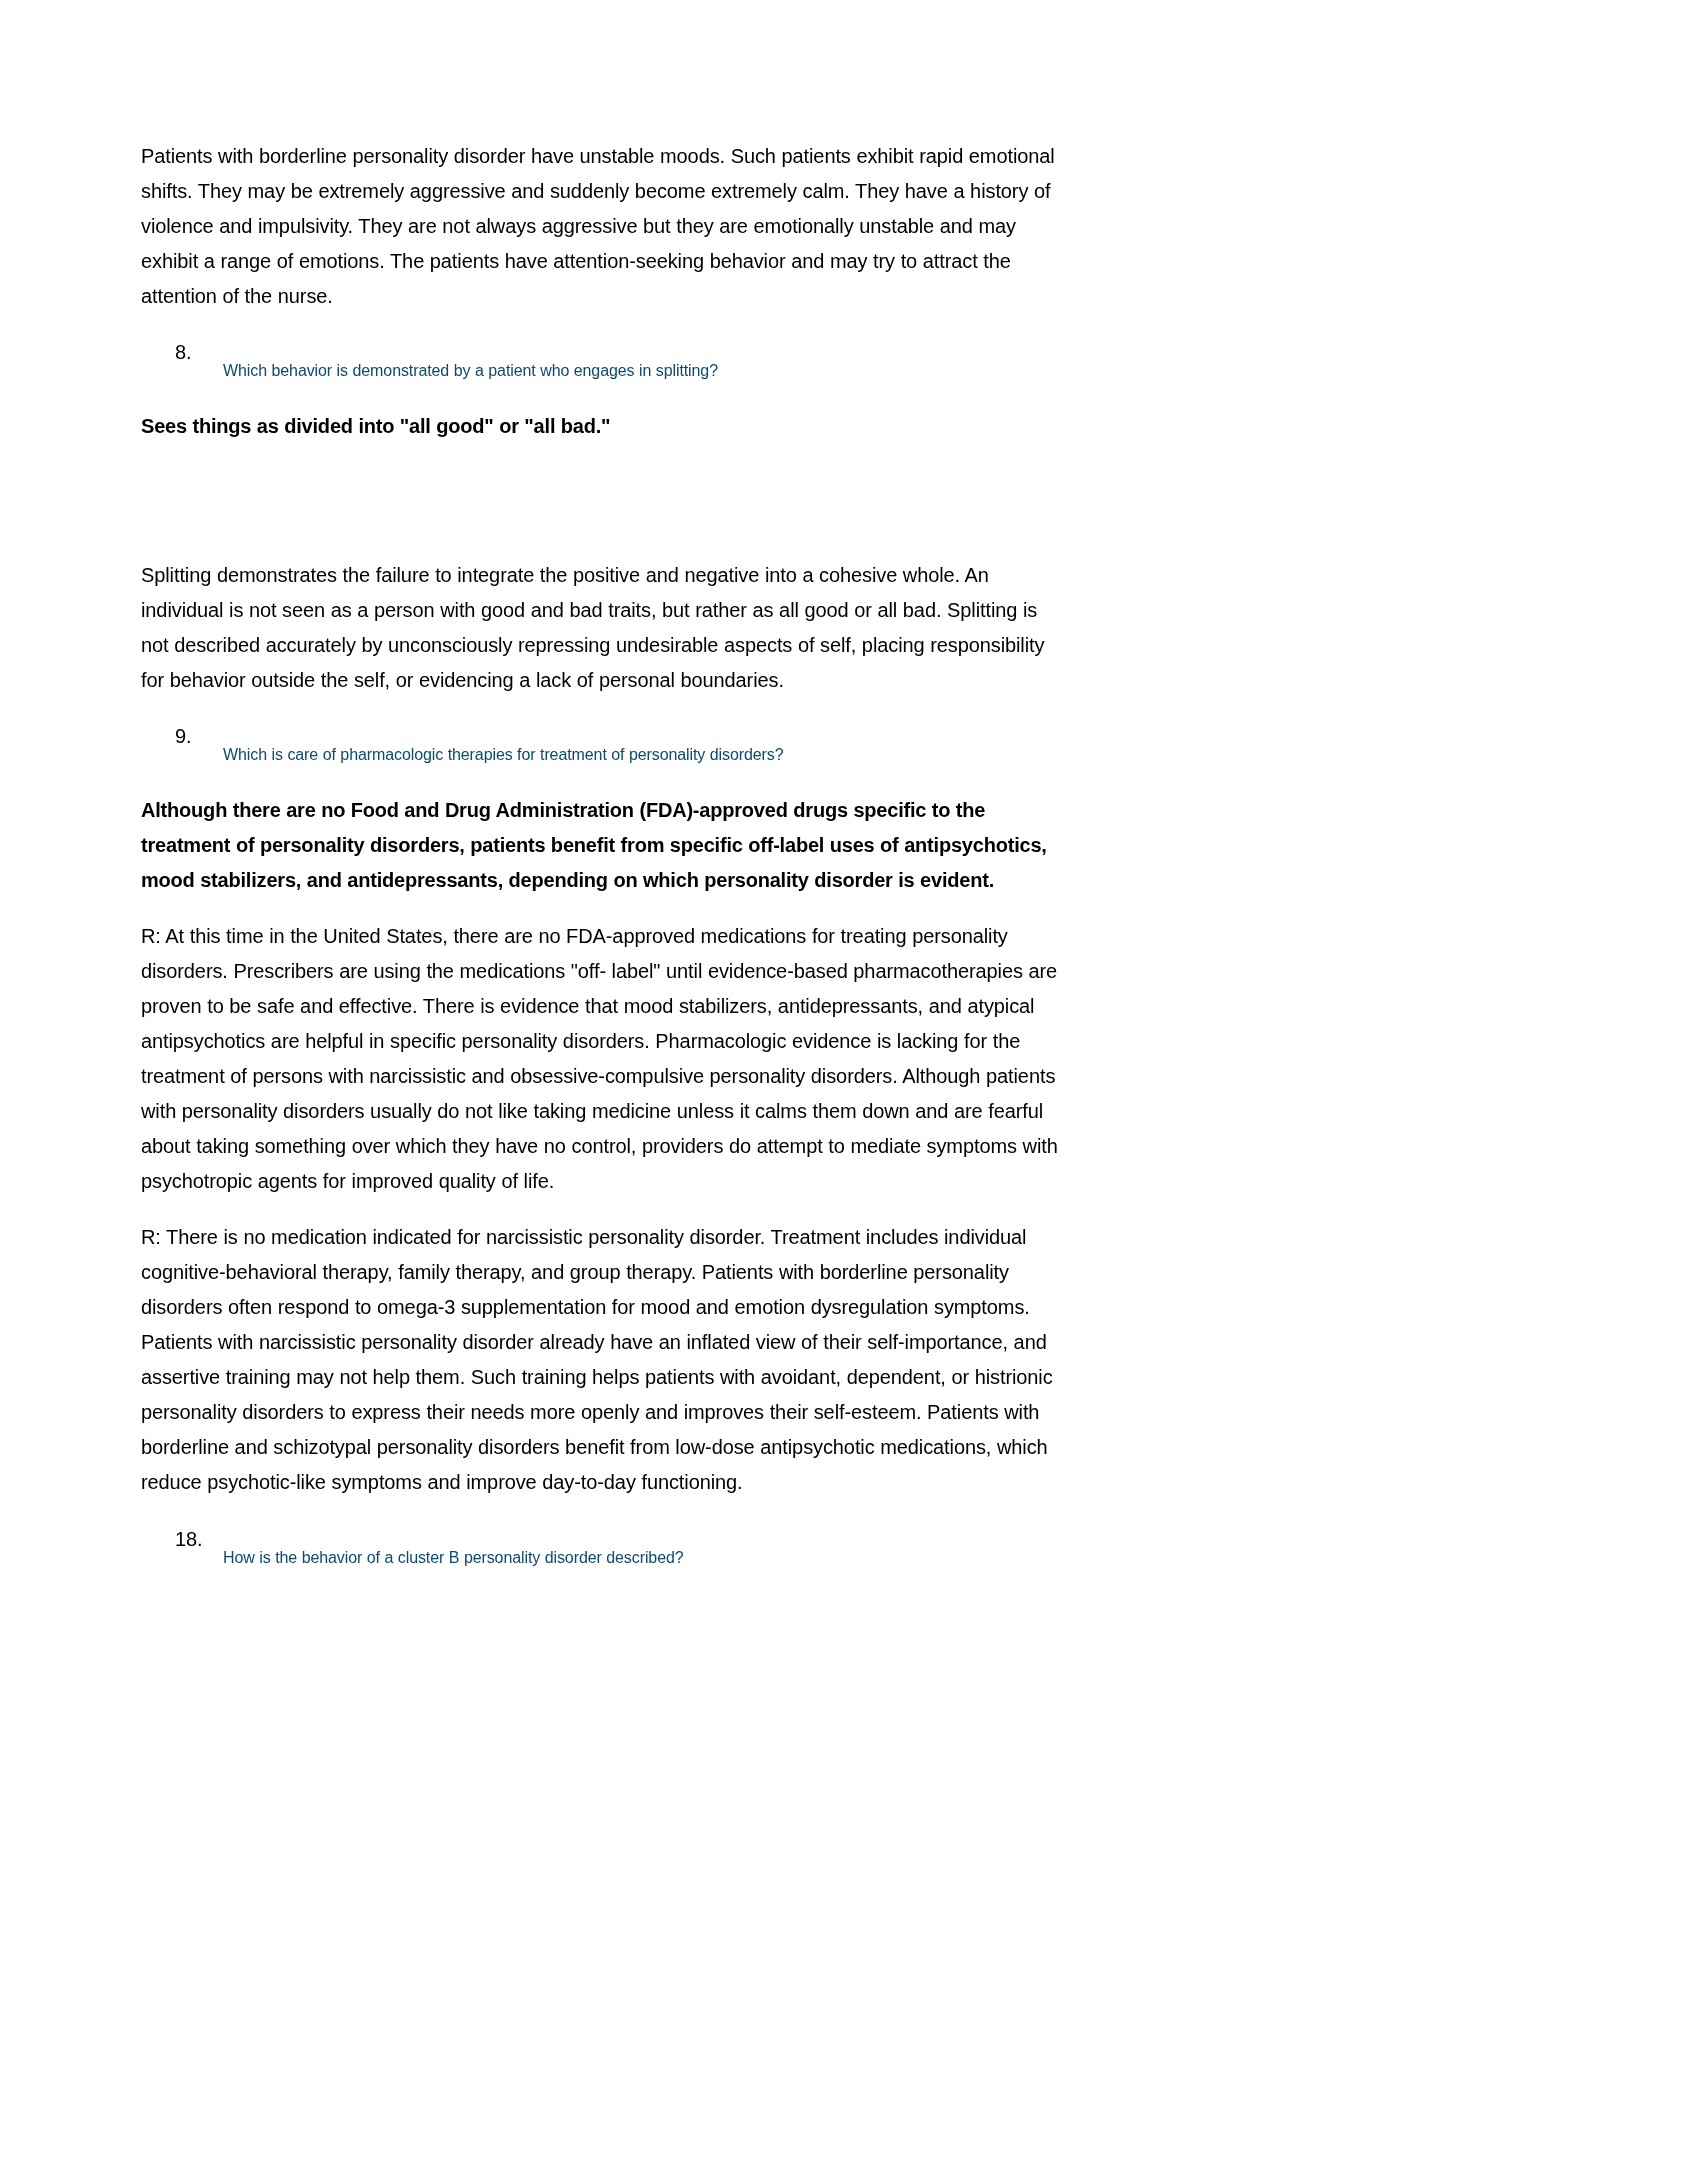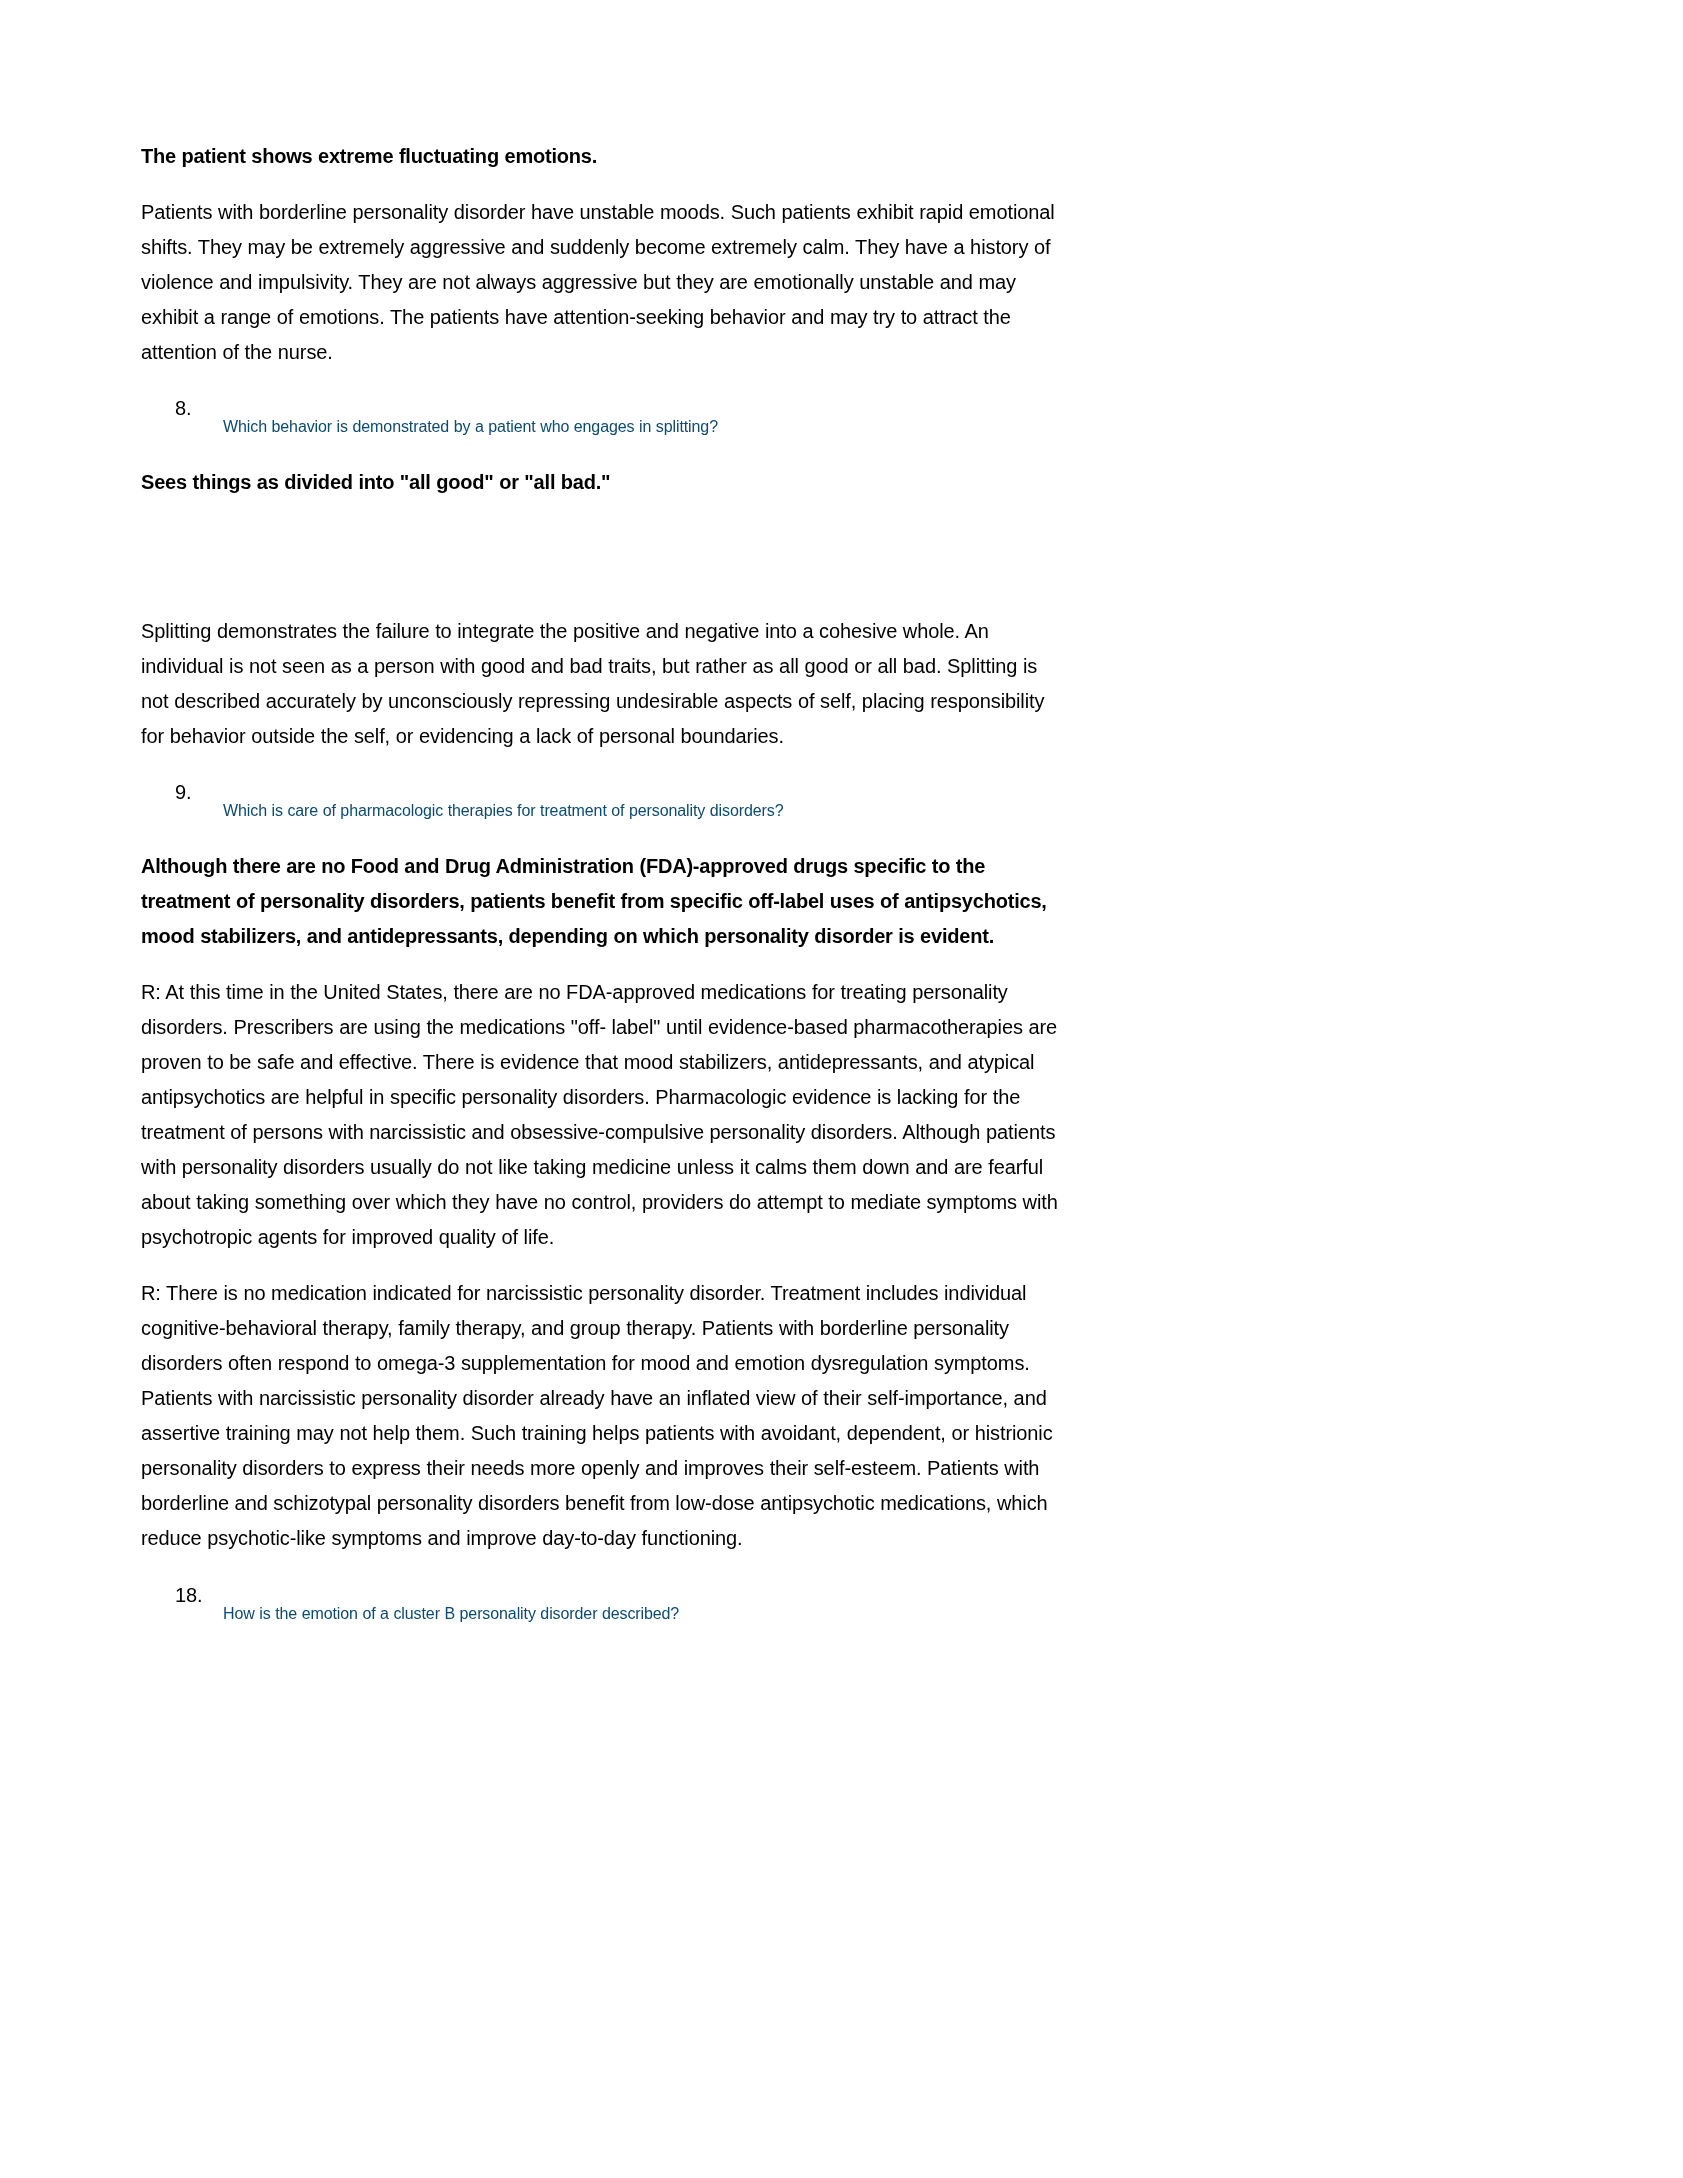--- a/index.html
+++ b/index.html
@@ -81,21 +81,20 @@
   .qitem.spaced-above {
     margin-top: 22px;
   }
 </style>
 </head>
 <body>
 
 <div class="page">
   <div class="content">
 
-    <p class="bold">The patient shows extreme fluctuating emotions.</p>
 
     <p>Patients with borderline personality disorder have unstable moods. Such patients exhibit rapid emotional shifts. They may be extremely aggressive and suddenly become extremely calm. They have a history of violence and impulsivity. They are not always aggressive but they are emotionally unstable and may exhibit a range of emotions. The patients have attention-seeking behavior and may try to attract the attention of the nurse.</p>
 
     <div class="qitem">
       <span class="num">8.</span>
       <span class="qtext">Which behavior is demonstrated by a patient who engages in splitting?</span>
     </div>
 
     <p class="bold gap-after">Sees things as divided into "all good" or "all bad."</p>
 
@@ -109,18 +108,18 @@
     <p class="bold">Although there are no Food and Drug Administration (FDA)-approved drugs specific to the treatment of personality disorders, patients benefit from specific off-label uses of antipsychotics, mood stabilizers, and antidepressants, depending on which personality disorder is evident.</p>
 
     <p>R: At this time in the United States, there are no FDA-approved medications for treating personality disorders. Prescribers are using the medications "off- label" until evidence-based pharmacotherapies are proven to be safe and effective. There is evidence that mood stabilizers, antidepressants, and atypical antipsychotics are helpful in specific personality disorders. Pharmacologic evidence is lacking for the treatment of persons with narcissistic and obsessive-compulsive personality disorders. Although patients with personality disorders usually do not like taking medicine unless it calms them down and are fearful about taking something over which they have no control, providers do attempt to mediate symptoms with psychotropic agents for improved quality of life.</p>
 
 
 
     <p>R: There is no medication indicated for narcissistic personality disorder. Treatment includes individual cognitive-behavioral therapy, family therapy, and group therapy. Patients with borderline personality disorders often respond to omega-3 supplementation for mood and emotion dysregulation symptoms. Patients with narcissistic personality disorder already have an inflated view of their self-importance, and assertive training may not help them. Such training helps patients with avoidant, dependent, or histrionic personality disorders to express their needs more openly and improves their self-esteem. Patients with borderline and schizotypal personality disorders benefit from low-dose antipsychotic medications, which reduce psychotic-like symptoms and improve day-to-day functioning.</p>
 
     <div class="qitem spaced-above">
       <span class="num">18.</span>
-      <span class="qtext">How is the emotion of a cluster B personality disorder described?</span>
+      <span class="qtext">How is the behavior of a cluster B personality disorder described?</span>
     </div>
 
   </div>
 </div>
 
 
 </body></html>

